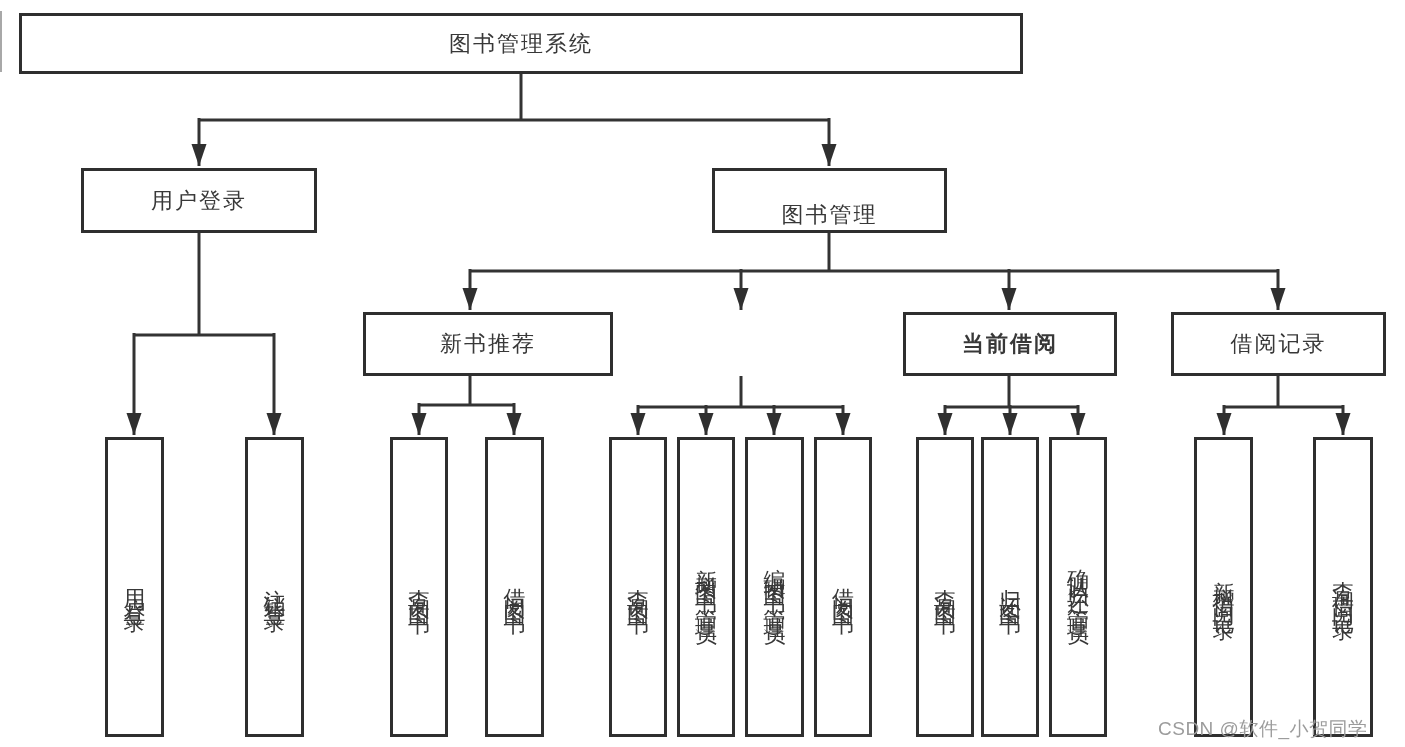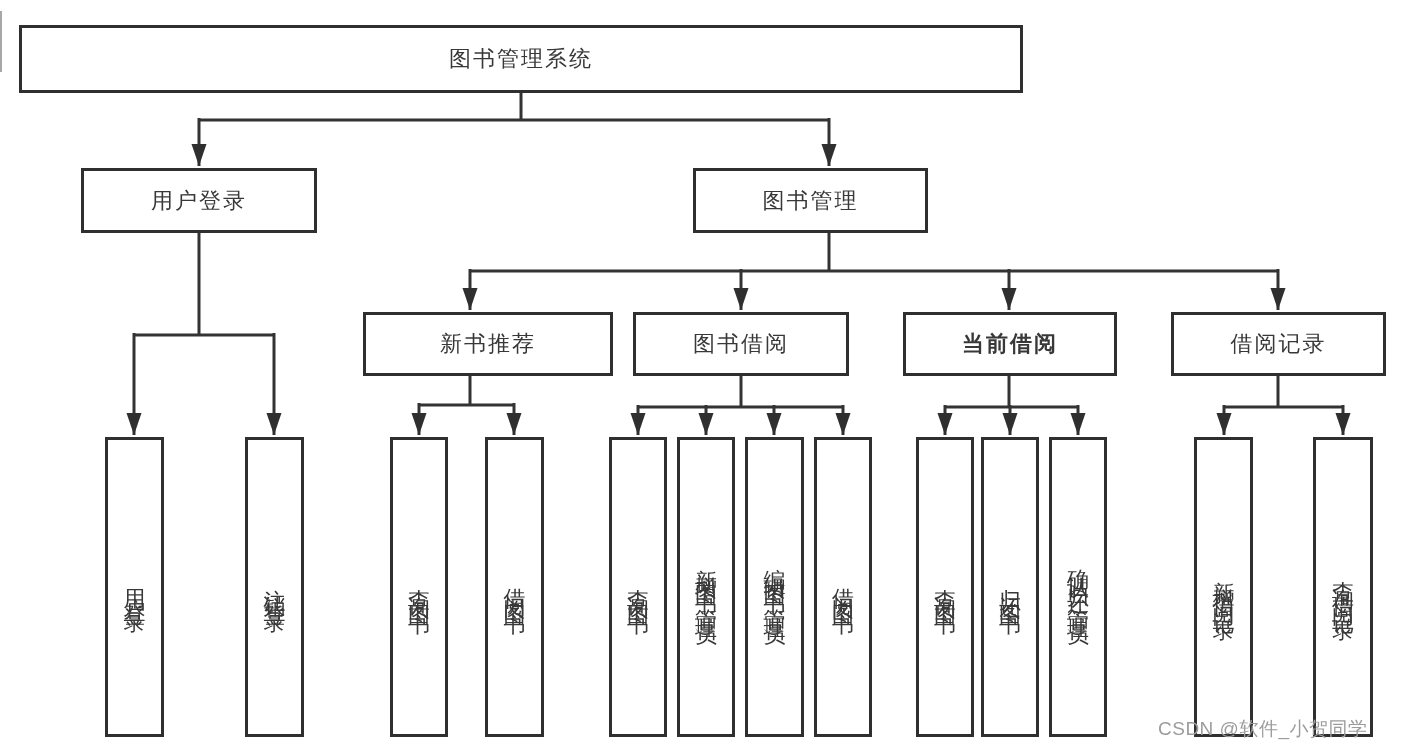--- a/index.html
+++ b/index.html
@@ -37,23 +37,23 @@
     letter-spacing: 2px;
     white-space: nowrap;
   }
   .v-box span {
     writing-mode: vertical-rl;
     text-orientation: mixed;
     font-size: 22px;
     letter-spacing: 8px;
     line-height: 1;
   }
-  .root-box { left: 19px;  top: 25px;  width: 1004px; height: 68px; }
+  .root-box { left: 19px;  top: 13px;  width: 1004px; height: 61px; }
   .lvl2-user { left: 81px;  top: 168px; width: 236px;  height: 65px; }
-  .lvl2-book { left: 693px; top: 168px; width: 235px;  height: 65px; }
+  .lvl2-book { left: 712px; top: 168px; width: 235px;  height: 65px; align-items: flex-end; }
   .lvl3 { top: 312px; height: 64px; }
   .lvl3-newrec  { left: 363px;  width: 250px; }
   .lvl3-borrow  { left: 633px;  width: 216px; }
   .lvl3-current { left: 903px;  width: 214px; font-weight: bold; }
   .lvl3-records { left: 1171px; width: 215px; }
   .leaf { top: 437px; height: 300px; width: 58px; }
   .leaf-1  { left: 105px; width: 59px; }
   .leaf-2  { left: 245px; width: 59px; }
   .leaf-3  { left: 390px; }
   .leaf-4  { left: 485px; width: 59px; }
@@ -149,23 +149,20 @@
   <div class="box h-box lvl2-user">
     <span>用户登录</span>
   </div>
   <div class="box h-box lvl2-book">
     <span>图书管理</span>
   </div>
 
   <div class="box h-box lvl3 lvl3-newrec">
     <span>新书推荐</span>
   </div>
-  <div class="box h-box lvl3 lvl3-borrow">
-    <span>图书借阅</span>
-  </div>
   <div class="box h-box lvl3 lvl3-current">
     <span>当前借阅</span>
   </div>
   <div class="box h-box lvl3 lvl3-records">
     <span>借阅记录</span>
   </div>
 
   <div class="box v-box leaf leaf-1">
     <span>用户登录</span>
   </div>

